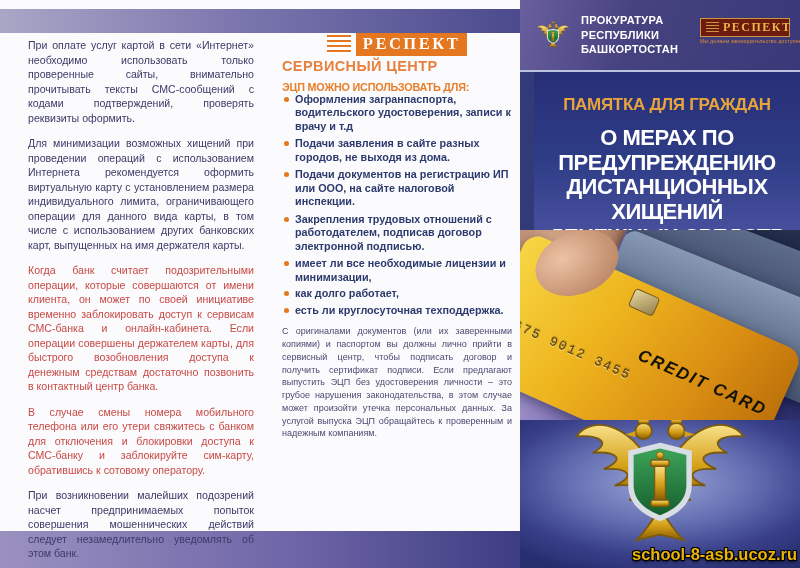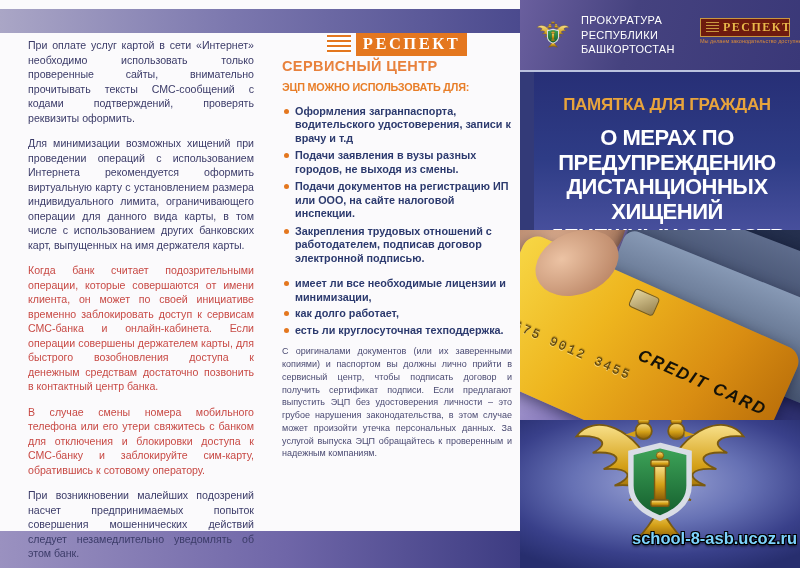--- a/index.html
+++ b/index.html
@@ -23,36 +23,36 @@
   .logo-row { display:flex; align-items:center; justify-content:center; gap:5px; }
   .lines-icon { width:24px; height:20px;
     background:repeating-linear-gradient(180deg,#e4771f 0 2.5px,#fff 2.5px 5px); }
   .logo-box { background:#e4771f; color:#fff; font-family:"Liberation Serif", serif;
     font-weight:bold; font-size:16.5px; letter-spacing:2.5px; padding:1px 7px 2px 7px; }
   .logo-sub { text-align:left; color:#e8813c; font-weight:bold; font-size:14.5px;
     letter-spacing:0.4px; margin-top:2px; }
   .intro { margin-top:9px; color:#31377d; font-weight:bold; font-size:10.7px;
     line-height:1.4; letter-spacing:-0.2px; white-space:pre-line; }
   .uses-heading { margin-top:7px; color:#e87e28; font-weight:bold; font-size:10.8px; letter-spacing:-0.2px; }
-  ul.blist { list-style:none; margin-top:12px; }
+  ul.blist { list-style:none; margin-top:0; }
   ul.blist li { position:relative; padding-left:13px; margin-bottom:4px;
     color:#2c3a6e; font-weight:bold; font-size:10.8px; line-height:1.25; }
   ul.blist li .dot { position:absolute; left:2px; top:4px; width:5px; height:5px;
     border-radius:50%; background:#e4771f; }
   .cert-intro { margin-top:7px; color:#3b3b68; font-size:10.8px; line-height:1.32; }
   ul.blist.criteria li { margin-bottom:3px; }
   .fine-print { margin-top:8px; color:#4a4a72; font-size:9px; line-height:1.42; text-align:justify; }
 
   
   .cover { position:absolute; left:520px; top:0; width:280px; height:568px;
     display:flex; flex-direction:column; background:#333a78; }
   .cover-header { height:70px; position:relative;
     background:linear-gradient(105deg,#6a5f9e 0%,#45427f 40%,#3a3878 100%);
     display:flex; align-items:center; padding-left:14px; }
-  .org-name { color:#ffffff; font-weight:normal; font-size:11px; line-height:1.35;
+  .org-name { color:#ffffff; font-weight:bold; font-size:11px; line-height:1.35;
     letter-spacing:0.3px; white-space:pre-line; margin-left:9px; }
   .logo-small { position:absolute; right:10px; top:18px; width:90px; }
   .logo-small .logo-box2 { background:#6e1a0e; border:1px solid #c89840; color:#e8b84a;
     font-family:"Liberation Serif", serif; font-weight:bold; font-size:12px;
     letter-spacing:1.5px; padding:1px 5px; display:flex; align-items:center; gap:4px; }
   .lines-icon2 { width:13px; height:11px; flex:0 0 auto;
     background:repeating-linear-gradient(180deg,#c89840 0 1.5px,#6e1a0e 1.5px 3px); }
   .logo-tagline { color:#d98a3a; font-size:5.5px; margin-top:1px; white-space:nowrap; }
   .cover-divider { height:2px; background:#c9d2ea; opacity:.9; }
   .cover-title-block { height:158px; text-align:center;
@@ -87,21 +87,21 @@
     text-shadow:0 1px 0 rgba(255,240,190,.6), 0 -1px 1px rgba(60,40,0,.5); }
   .finger { position:absolute; left:-20px; top:-30px; width:130px; height:80px; border-radius:50%;
     background:radial-gradient(ellipse at 40% 40%,#d6a88b,#9a6a50); transform:rotate(-26deg); z-index:1; }
   .thumb { position:absolute; left:14px; top:2px; width:86px; height:62px; border-radius:50%;
     background:radial-gradient(ellipse at 35% 35%,#ecc3a4,#b07858); transform:rotate(-22deg); z-index:6; }
 
   
   .cover-bottom { flex:1; position:relative;
     background:radial-gradient(ellipse 75% 65% at 50% 42%,#9aa3d5 0%,#6671b4 42%,#39408a 76%,#272e6e 100%); }
   .emblem-large { position:absolute; left:50%; top:-22px; transform:translateX(-50%); }
-  .watermark { position:absolute; right:3px; bottom:20px; color:#7dd3fc; font-weight:bold; font-size:16.5px;
+  .watermark { position:absolute; right:3px; bottom:4px; color:#eab308; font-weight:bold; font-size:16.5px;
     text-shadow:-1px -1px 0 #000, 1px -1px 0 #000, -1px 1px 0 #000, 1px 1px 0 #000, 0 2px 3px #000; }
 </style>
 </head>
 <body>
 
 <div class="page">
 
   <div class="band-top"></div>
   <div class="band-bottom"></div>
 
@@ -118,21 +118,21 @@
     <div class="logo-row">
       <span class="lines-icon"></span>
       <span class="logo-box">РЕСПЕКТ</span>
     </div>
     <div class="logo-sub">СЕРВИСНЫЙ ЦЕНТР</div>
 
     <div class="uses-heading">ЭЦП МОЖНО ИСПОЛЬЗОВАТЬ ДЛЯ:</div>
 
     <ul class="blist">
       <li><span class="dot"></span><span>Оформления загранпаспорта, водительского удостоверения, записи к врачу и т.д</span></li>
-      <li><span class="dot"></span><span>Подачи заявления в вузы разных городов, не выходя из смены.</span></li>
+      <li><span class="dot"></span><span>Подачи заявления в сайте разных городов, не выходя из дома.</span></li>
       <li><span class="dot"></span><span>Подачи документов на регистрацию ИП или ООО, на сайте налоговой инспекции.</span></li>
       <li><span class="dot"></span><span>Закрепления трудовых отношений с работодателем, подписав договор электронной подписью.</span></li>
     </ul>
 
 
     <ul class="blist criteria">
       <li><span class="dot"></span><span>имеет ли все необходимые лицензии и минимизации,</span></li>
       <li><span class="dot"></span><span>как долго работает,</span></li>
       <li><span class="dot"></span><span>есть ли круглосуточная техподдержка.</span></li>
     </ul>

